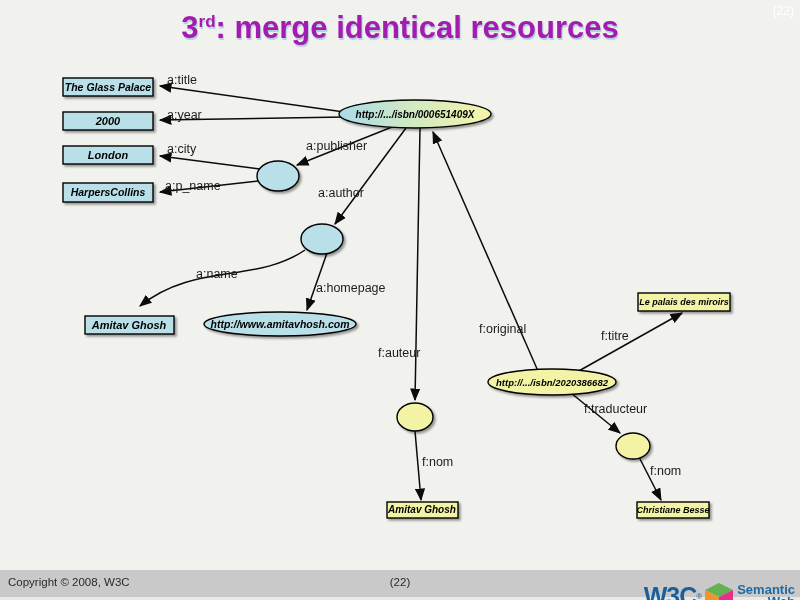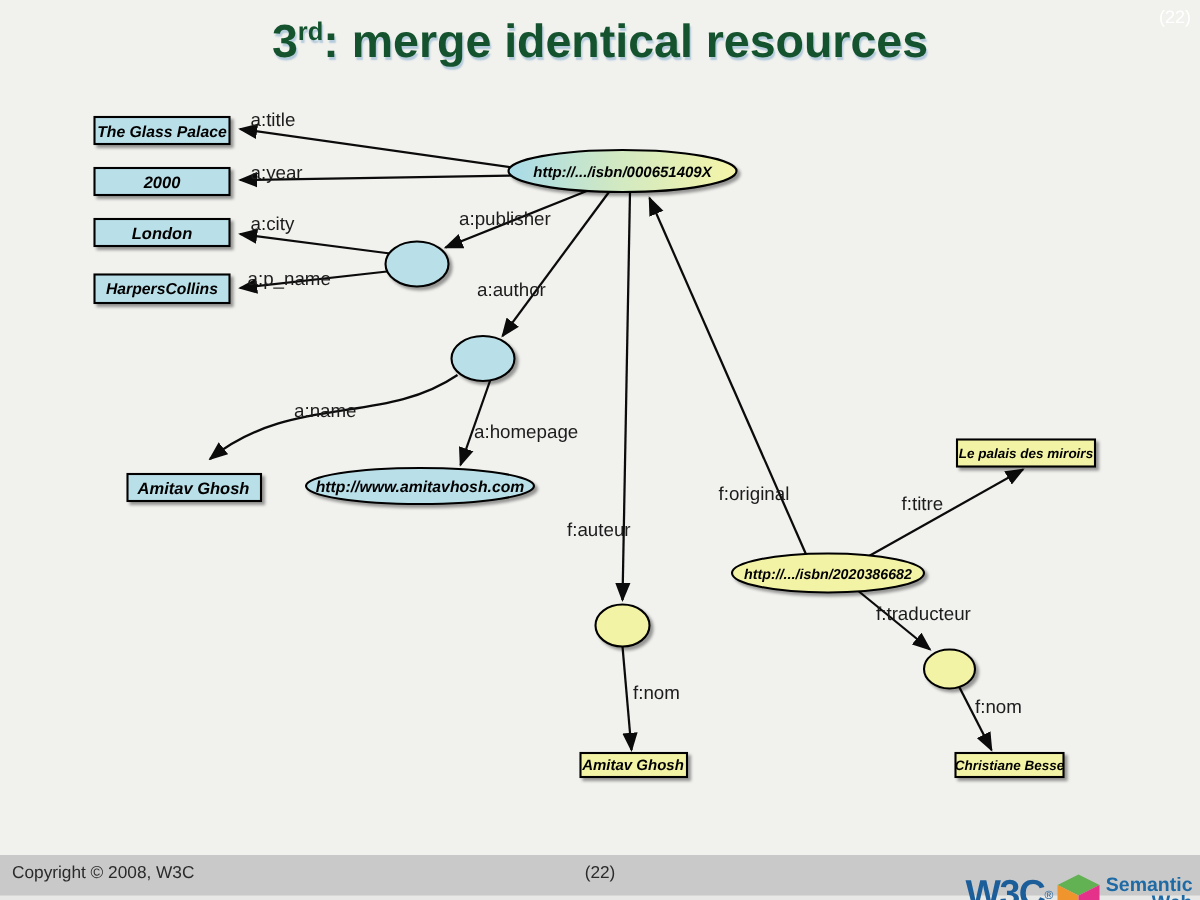--- a/index.html
+++ b/index.html
@@ -2,21 +2,21 @@
 <html><head>
 <meta charset="utf-8">
 <style>
   html,body{margin:0;padding:0;}
   body{width:800px;height:600px;font-family:"Liberation Sans",sans-serif;}
   .slide{position:relative;width:800px;height:600px;background:#f1f1ee;overflow:hidden;}
 
   .corner-page{position:absolute;top:4px;right:6px;font-size:12px;color:#ffffff;}
 
   .title{position:absolute;top:10px;left:0;width:100%;text-align:center;
-         font-size:31px;font-weight:bold;color:#14532d;
+         font-size:31px;font-weight:bold;color:#a21caf;
          text-shadow:1px 2px 1px #b4cbdc;letter-spacing:0px;}
   .title sup{font-size:17px;vertical-align:super;}
 
   svg.diagram{position:absolute;top:0;left:0;}
   .edge{stroke:#0b0b0b;stroke-width:1.5;fill:none;}
   .shape{stroke:#000;stroke-width:1.4;filter:drop-shadow(2.5px 2.5px 1px rgba(0,0,0,0.38));}
   .blue{fill:#b9dfe8;}
   .yellow{fill:#f3f3a5;}
   .ntext{font-weight:bold;font-style:italic;fill:#000;text-anchor:middle;}
   .elabel{font-size:12.5px;fill:#1c1c1c;}

